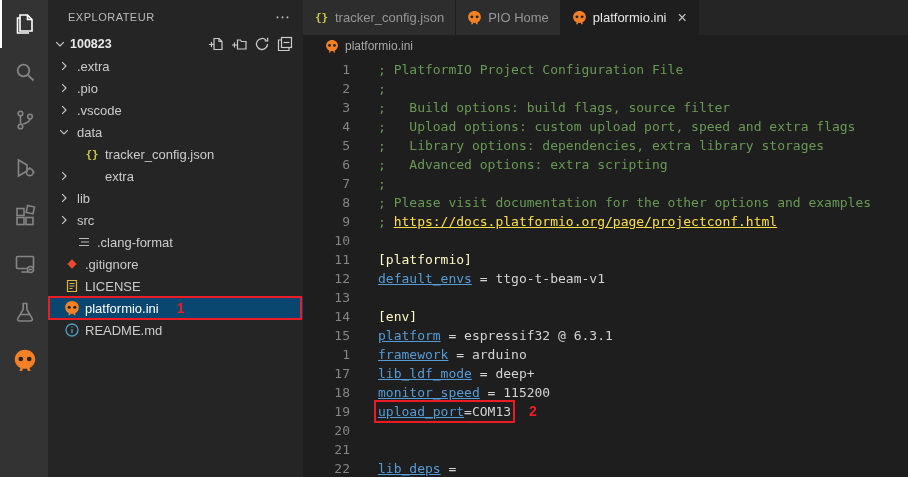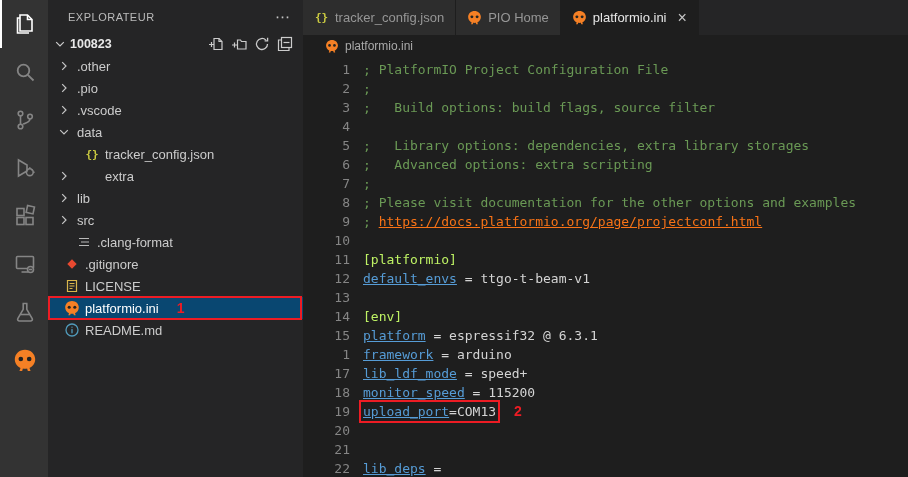--- a/index.html
+++ b/index.html
@@ -50,24 +50,24 @@
   .tab .icon { width:15px; height:15px; }
   .tab-close { margin-left:5px; font-size:16px; line-height:1; color:#c5c5c5; cursor:pointer; }
   .breadcrumb { height:22px; flex:none; display:flex; align-items:center; gap:6px;
                 padding-left:22px; font-size:12px; color:#a9a9a9; cursor:pointer; }
   .breadcrumb .icon { width:14px; height:14px; }
 
   .code { flex:1; padding-top:3px; font-family:"DejaVu Sans Mono", monospace;
           font-size:13px; line-height:19px; overflow:hidden; }
   .code-line { display:flex; height:19px; white-space:pre; }
   .ln { width:47px; flex:none; text-align:right; color:#858585; }
-  .lc { margin-left:13px; }
+  .lc { margin-left:28px; }
   .tok-comment { color:#6a9955; }
-  .tok-link { color:#f97316; text-decoration:underline; }
-  .tok-section { color:#bef264; }
+  .tok-link { color:#fde047; text-decoration:underline; }
+  .tok-section { color:#fef9c3; }
   .tok-key { color:#569cd6; text-decoration:underline; }
   .tok-plain { color:#d4d4d4; }
   .box-wrap { outline:2px solid #ed1c24; outline-offset:2px; }
   .line-annot { color:#ed1c24; font-weight:700; margin-left:18px;
                 font-family:"Liberation Sans", sans-serif; font-size:14px; }
   .icon svg { width:100%; height:100%; display:block; }
   .icon { display:inline-flex; align-items:center; justify-content:center; }
 </style>
 </head>
 <body>
@@ -200,21 +200,21 @@
           </span>
         </span>
     </div>
     <div class="file-tree">
         <div class="tree-row" style="padding-left: 8px;">
           <span class="icon">
             <svg viewBox="0 0 16 16" fill="none" stroke="currentColor" stroke-width="1.2">
               <path d="M6.2 4.2 10 8l-3.8 3.8"></path>
             </svg>
           </span>
-          <span class="tree-label">.other</span>
+          <span class="tree-label">.extra</span>
         </div>
         <div class="tree-row" style="padding-left: 8px;">
           <span class="icon">
             <svg viewBox="0 0 16 16" fill="none" stroke="currentColor" stroke-width="1.2">
               <path d="M6.2 4.2 10 8l-3.8 3.8"></path>
             </svg>
           </span>
           <span class="tree-label">.pio</span>
         </div>
         <div class="tree-row" style="padding-left: 8px;">
@@ -349,34 +349,34 @@
             <circle cx="5.2" cy="7.3" r="1.55" fill="#222222"></circle>
             <circle cx="10.8" cy="7.3" r="1.55" fill="#222222"></circle>
           </svg>
         </span>
       <span>platformio.ini</span>
     </div>
     <div class="code">
         <div class="code-line"><span class="ln">1</span><span class="lc"><span class="tok-comment">; PlatformIO Project Configuration File</span></span></div>
         <div class="code-line"><span class="ln">2</span><span class="lc"><span class="tok-comment">;</span></span></div>
         <div class="code-line"><span class="ln">3</span><span class="lc"><span class="tok-comment">;   Build options: build flags, source filter</span></span></div>
-        <div class="code-line"><span class="ln">4</span></div>
+        <div class="code-line"><span class="ln">4</span><span class="lc"><span class="tok-comment">;   Upload options: custom upload port, speed and extra flags</span></span></div>
         <div class="code-line"><span class="ln">5</span><span class="lc"><span class="tok-comment">;   Library options: dependencies, extra library storages</span></span></div>
         <div class="code-line"><span class="ln">6</span><span class="lc"><span class="tok-comment">;   Advanced options: extra scripting</span></span></div>
         <div class="code-line"><span class="ln">7</span><span class="lc"><span class="tok-comment">;</span></span></div>
         <div class="code-line"><span class="ln">8</span><span class="lc"><span class="tok-comment">; Please visit documentation for the other options and examples</span></span></div>
         <div class="code-line"><span class="ln">9</span><span class="lc"><span class="tok-comment">; </span><span class="tok-link">https://docs.platformio.org/page/projectconf.html</span></span></div>
         <div class="code-line"><span class="ln">10</span><span class="lc"></span></div>
         <div class="code-line"><span class="ln">11</span><span class="lc"><span class="tok-section">[platformio]</span></span></div>
         <div class="code-line"><span class="ln">12</span><span class="lc"><span class="tok-key">default_envs</span><span class="tok-plain"> = ttgo-t-beam-v1</span></span></div>
         <div class="code-line"><span class="ln">13</span><span class="lc"></span></div>
         <div class="code-line"><span class="ln">14</span><span class="lc"><span class="tok-section">[env]</span></span></div>
         <div class="code-line"><span class="ln">15</span><span class="lc"><span class="tok-key">platform</span><span class="tok-plain"> = espressif32 @ 6.3.1</span></span></div>
         <div class="code-line"><span class="ln">1</span><span class="lc"><span class="tok-key">framework</span><span class="tok-plain"> = arduino</span></span></div>
-        <div class="code-line"><span class="ln">17</span><span class="lc"><span class="tok-key">lib_ldf_mode</span><span class="tok-plain"> = speed+</span></span></div>
+        <div class="code-line"><span class="ln">17</span><span class="lc"><span class="tok-key">lib_ldf_mode</span><span class="tok-plain"> = deep+</span></span></div>
         <div class="code-line"><span class="ln">18</span><span class="lc"><span class="tok-key">monitor_speed</span><span class="tok-plain"> = 115200</span></span></div>
         <div class="code-line"><span class="ln">19</span><span class="lc"><span class="box-wrap"><span class="tok-key">upload_port</span><span class="tok-plain">=COM13</span></span></span><span class="line-annot">2</span></div>
         <div class="code-line"><span class="ln">20</span><span class="lc"></span></div>
         <div class="code-line"><span class="ln">21</span></div>
         <div class="code-line"><span class="ln">22</span><span class="lc"><span class="tok-key">lib_deps</span><span class="tok-plain"> =</span></span></div>
       </div>
   </div>
 
 </div>
 

